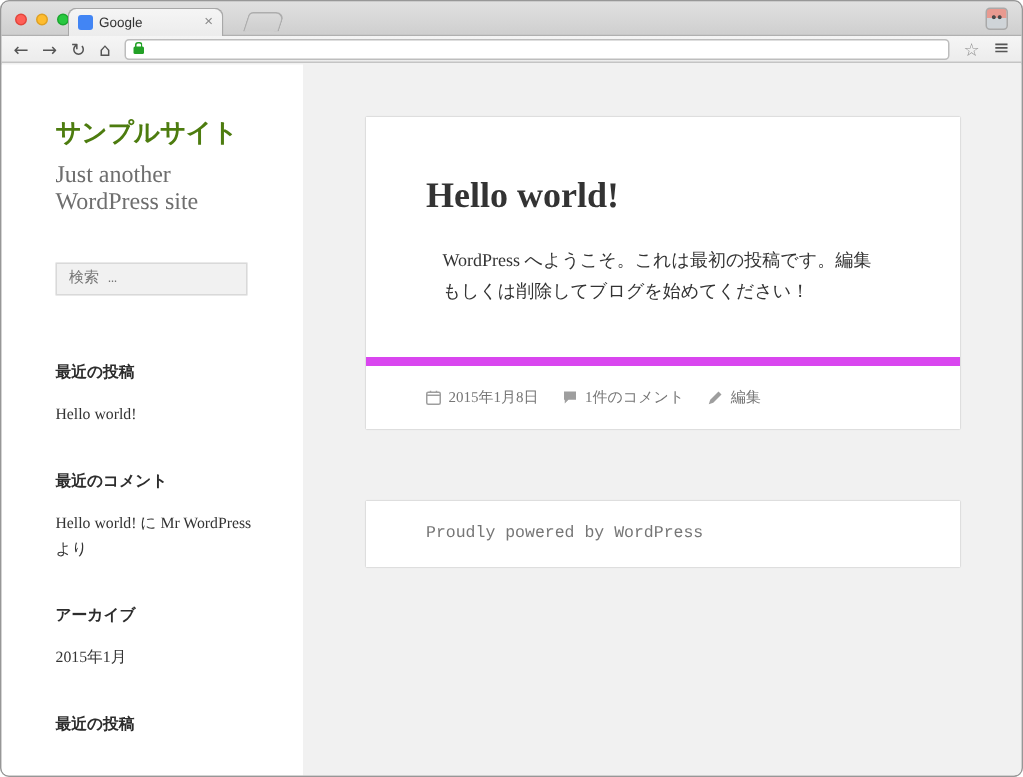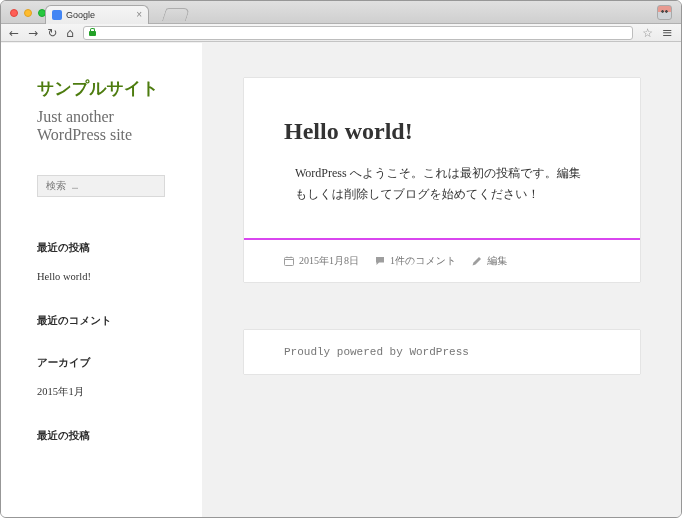--- a/index.html
+++ b/index.html
@@ -80,21 +80,21 @@
   .widget { margin-top: 44px; }
   .widget + .widget { margin-top: 28px; }
   .widget-title { font-size: 10.5px; font-weight: bold; color: #2d2d2d; }
   .widget-item { margin-top: 14px; font-size: 10.5px; line-height: 1.6; color: #333; }
   .widget-item a, .wlink { color: #333; text-decoration: none; cursor: pointer; }
   .main { position: absolute; left: 201px; right: 0; top: 0; bottom: 0; background: #f1f1f1; overflow: hidden; }
   .post-card { margin: 35px 41px 0 42px; background: #fff; box-shadow: 0 0 1px rgba(0,0,0,0.3); }
   .entry-main { padding: 40px 40px 32px; }
   .post-title { margin: 0; font-size: 24px; font-weight: bold; color: #333; cursor: pointer; }
   .post-body { margin: 18px 11px 0; font-size: 12px; line-height: 1.78; color: #333; }
-  .entry-footer { border-top: 2px solid #d946ef; padding: 14px 40px; display: flex; align-items: center; gap: 16px; }
+  .entry-footer { border-top: 6px solid #d946ef; padding: 14px 40px; display: flex; align-items: center; gap: 16px; }
   .meta-item { display: flex; align-items: center; gap: 5px; font-size: 10px; color: #767676; cursor: pointer; }
   .meta-item svg { display: block; }
   .site-footer-card {
     margin: 48px 41px 0 42px; background: #fff; box-shadow: 0 0 1px rgba(0,0,0,0.3);
     padding: 16px 40px; font-size: 11px; color: #767676; font-family: Liberation Mono, monospace;
   }
   .site-footer-card .wlink { color: #767676; }
 </style>
 </head>
 <body>
@@ -139,20 +139,23 @@
 
         <div class="widget">
           <div class="widget-title">最近の投稿</div>
           <div class="widget-item">
             <span class="wlink">Hello world!</span>
           </div>
         </div>
 
         <div class="widget">
           <div class="widget-title">最近のコメント</div>
+          <div class="widget-item">
+            <span class="wlink">Hello world!</span><span> に </span><span class="wlink">Mr WordPress</span><span> より</span>
+          </div>
         </div>
 
         <div class="widget">
           <div class="widget-title">アーカイブ</div>
           <div class="widget-item">
             <span class="wlink">2015年1月</span>
           </div>
         </div>
 
         <div class="widget">

